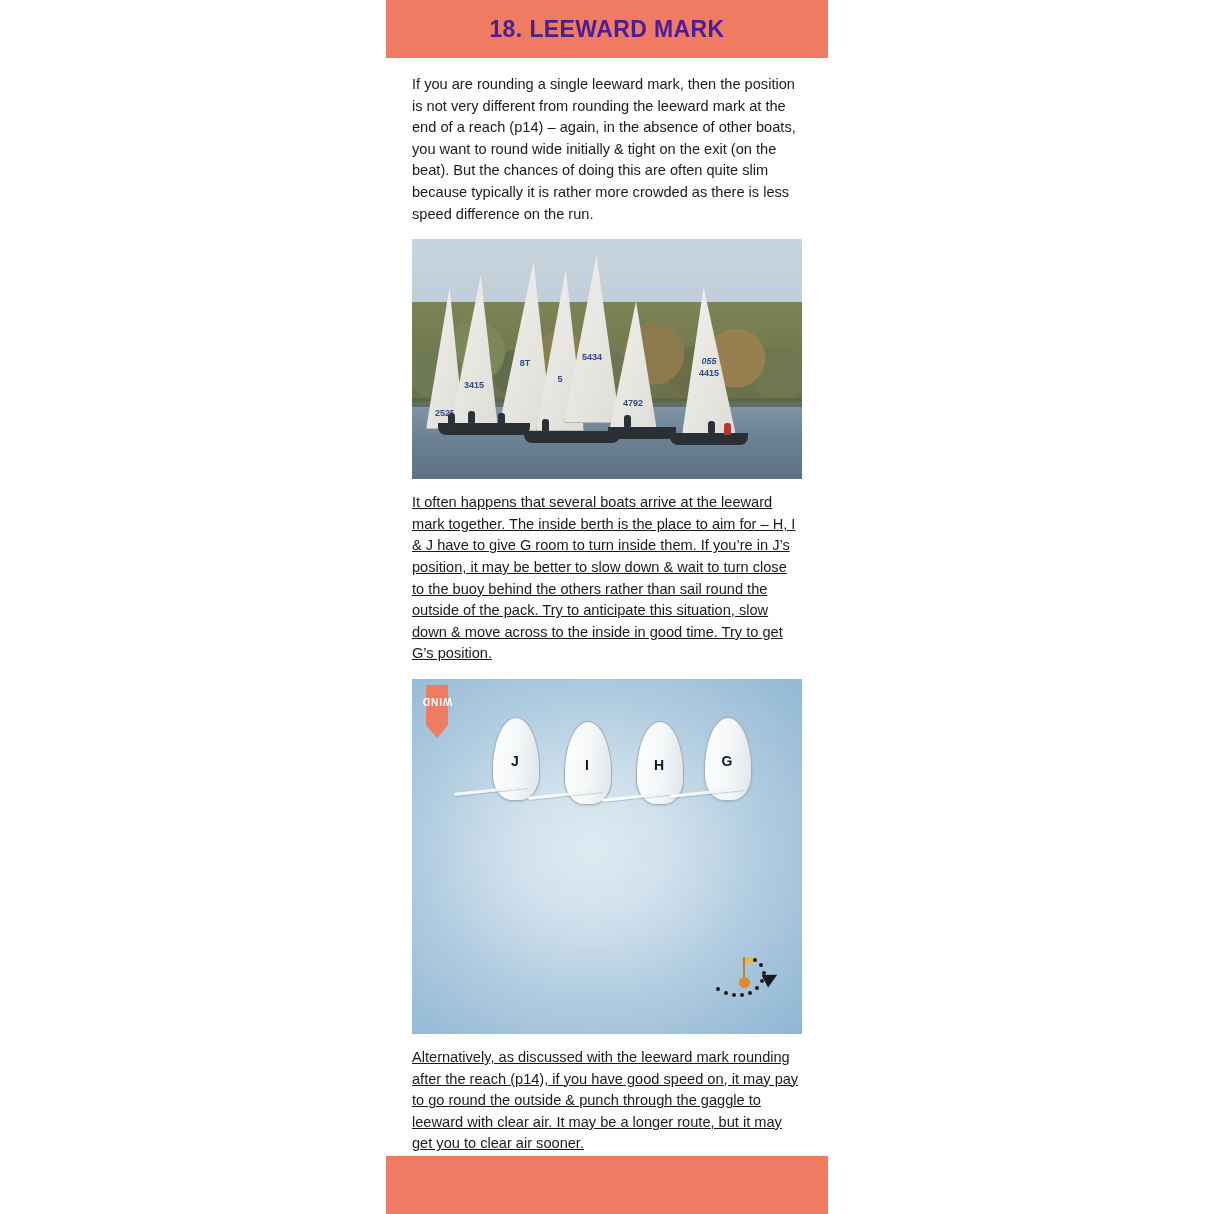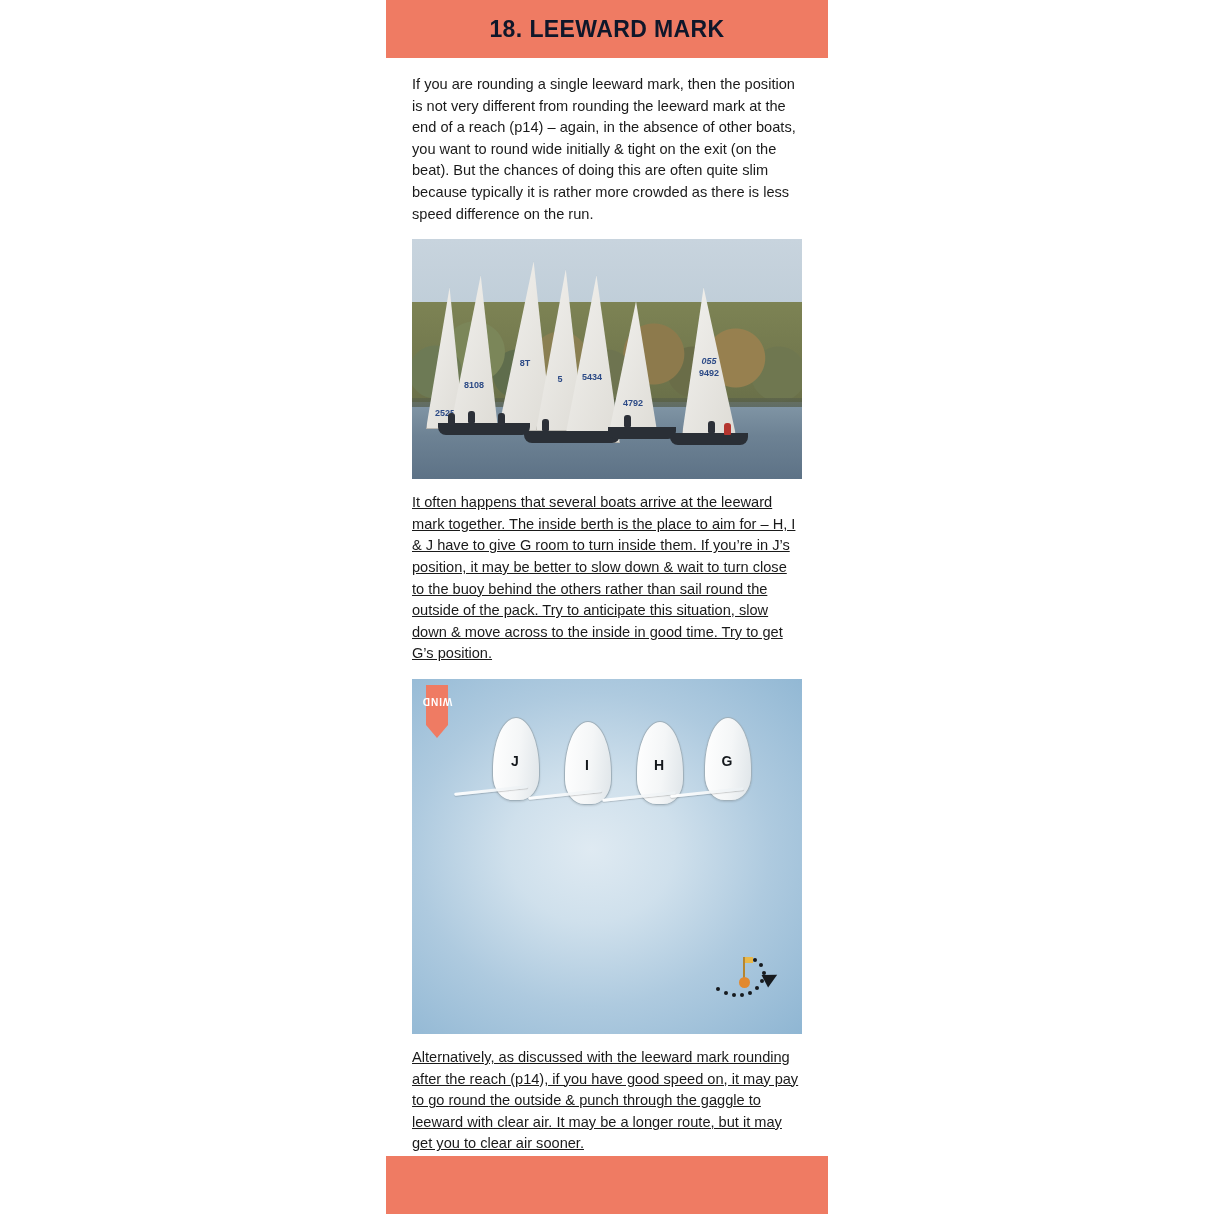--- a/index.html
+++ b/index.html
@@ -24,21 +24,21 @@
   }
   .header-bar {
     width: 442px;
     height: 58px;
     background: #ef7b63;
     display: flex;
     align-items: center;
     justify-content: center;
   }
   .header-title {
-    color: #0f172a;
+    color: #4c1d95;
     font-size: 23px;
     font-weight: bold;
     letter-spacing: 0.4px;
   }
   .content {
     padding: 16px 26px 0 26px;
   }
   .para {
     font-size: 14.6px;
     line-height: 21.6px;
@@ -233,37 +233,37 @@
       <div class="photo">
         <div class="sky"></div>
         <div class="trees"></div>
         <div class="shore"></div>
         <div class="water"></div>
 
         <div class="sail" style="left:14px; top:48px; width:36px; height:140px; clip-path: polygon(62% 0, 100% 100%, 0 100%);">
           <span class="num" style="top:92px;margin-top:28px;">2525</span>
         </div>
         <div class="sail" style="left:38px; top:36px; width:46px; height:152px; clip-path: polygon(64% 0, 100% 100%, 0 100%);">
-          <span class="num" style="top:104px;">8108</span>
+          <span class="num" style="top:104px;">3415</span>
         </div>
         <div class="sail" style="left:86px; top:22px; width:52px; height:168px; clip-path: polygon(66% 0, 100% 100%, 0 100%);">
           <span class="num" style="top:96px;">8T</span>
         </div>
         <div class="sail" style="left:124px; top:30px; width:46px; height:160px; clip-path: polygon(62% 0, 100% 100%, 0 100%);">
           <span class="num" style="top:104px;">5</span>
         </div>
-        <div class="sail" style="left:152px; top:36px; width:54px; height:166px; clip-path: polygon(58% 0, 100% 100%, 0 100%);">
+        <div class="sail" style="left:152px; top:16px; width:54px; height:166px; clip-path: polygon(58% 0, 100% 100%, 0 100%);">
           <span class="num" style="top:96px;">5434</span>
         </div>
         <div class="sail" style="left:196px; top:62px; width:48px; height:134px; clip-path: polygon(56% 0, 100% 100%, 0 100%);">
           <span class="num" style="top:96px;">4792</span>
         </div>
         <div class="sail" style="left:270px; top:48px; width:52px; height:146px; clip-path: polygon(40% 0, 100% 100%, 0 100%);">
           <span class="num" style="top:68px;font-style:italic;">055</span>
-          <span class="num" style="top:80px;">9492</span>
+          <span class="num" style="top:80px;">4415</span>
         </div>
 
         <div class="hull" style="left:26px; top:184px; width:92px;"></div>
         <div class="hull" style="left:112px; top:192px; width:96px;"></div>
         <div class="hull" style="left:196px; top:188px; width:68px;"></div>
         <div class="hull" style="left:258px; top:194px; width:78px;"></div>
 
         <div class="crew" style="left:36px; top:174px;"></div>
         <div class="crew" style="left:56px; top:172px;"></div>
         <div class="crew" style="left:86px; top:174px;"></div>

